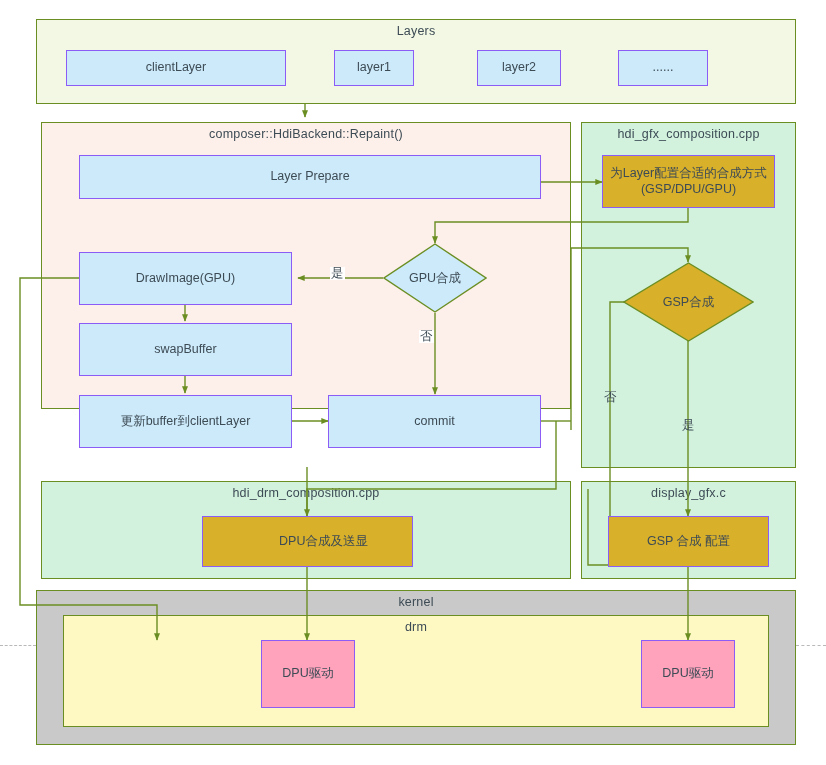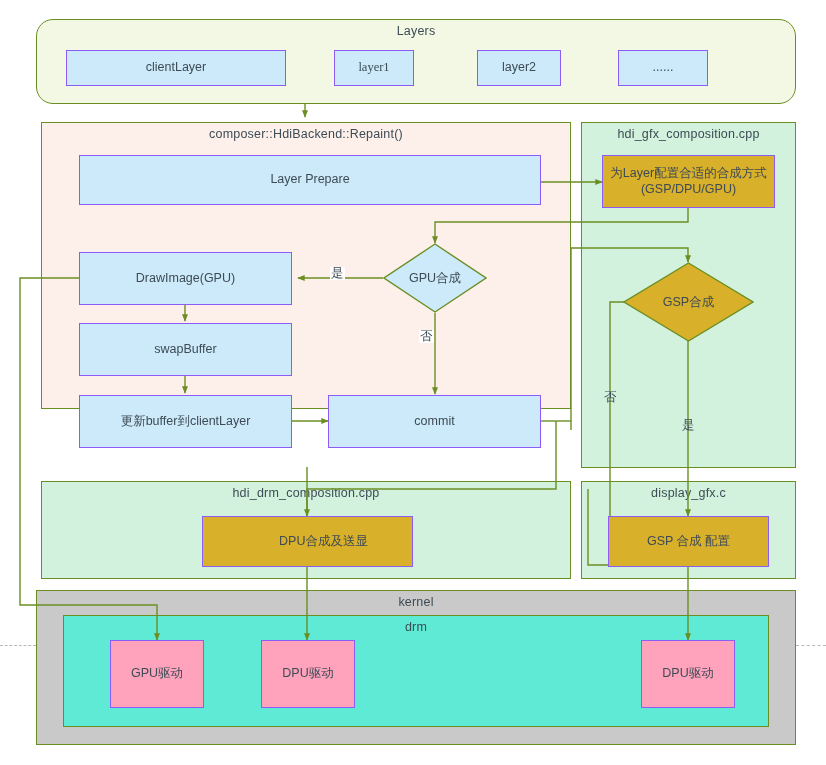--- a/index.html
+++ b/index.html
@@ -36,21 +36,21 @@
   .elv{ 
     writing-mode:vertical-rl;text-orientation:upright;
   }
   .dashed-l,.dashed-r{position:absolute;height:0;border-top:1px dashed #b9b9b9;}
 </style>
 </head>
 <body>
 
 <div id="stage">
 
-  <div class="grp" style="left:36px;top:19px;width:760px;height:85px;background:#f2f8e4;border-radius:17px;">
+  <div class="grp" style="left:36px;top:19px;width:760px;height:85px;background:#f2f8e4;">
     <div class="grp-title">Layers</div>
   </div>
 
   <div class="grp" style="left:41px;top:122px;width:530px;height:287px;background:#fdf0ea;">
     <div class="grp-title">composer::HdiBackend::Repaint()</div>
   </div>
 
   <div class="grp" style="left:581px;top:122px;width:215px;height:346px;background:#d2f2dd;">
     <div class="grp-title">hdi_gfx_composition.cpp</div>
   </div>
@@ -60,21 +60,21 @@
   </div>
 
   <div class="grp" style="left:581px;top:481px;width:215px;height:98px;background:#d2f2dd;">
     <div class="grp-title">display_gfx.c</div>
   </div>
 
   <div class="grp" style="left:36px;top:590px;width:760px;height:155px;background:#c9c9c9;">
     <div class="grp-title">kernel</div>
   </div>
 
-  <div class="grp" style="left:63px;top:615px;width:706px;height:112px;background:#5eead4;">
+  <div class="grp" style="left:63px;top:615px;width:706px;height:112px;background:#fef9c3;">
     <div class="grp-title">drm</div>
   </div>
 
   <svg id="wires" viewBox="0 0 826 765">
     <defs>
       <marker id="ah" markerWidth="9" markerHeight="9" refX="7.2" refY="4" orient="auto" markerUnits="userSpaceOnUse">
         <path d="M0.5,1 L8,4 L0.5,7 z" fill="#6b8e23"></path>
       </marker>
     </defs>
     <g fill="none" stroke="#6b8e23" stroke-width="1.4">
@@ -116,31 +116,31 @@
       <path d="M588,489 L588,565 L610,565"></path>
 
       <path d="M688,567 L688,640" marker-end="url(#ah)"></path>
 
     </g>
   </svg>
 
   <div class="node blue" style="left:66px;top:50px;width:220px;height:36px;">
     <span>clientLayer</span>
   </div>
-  <div class="node blue" style="left:334px;top:50px;width:80px;height:36px;font-family:Liberation Serif, serif;">
+  <div class="node blue" style="left:334px;top:50px;width:80px;height:36px;">
     <span>layer1</span>
   </div>
   <div class="node blue" style="left:477px;top:50px;width:84px;height:36px;">
     <span>layer2</span>
   </div>
   <div class="node blue" style="left:618px;top:50px;width:90px;height:36px;">
     <span>......</span>
   </div>
 
-  <div class="node blue" style="left:79px;top:155px;width:462px;height:50px;">
+  <div class="node blue" style="left:79px;top:155px;width:462px;height:44px;">
     <span>Layer Prepare</span>
   </div>
 
   <div class="node blue" style="left:79px;top:252px;width:213px;height:53px;">
     <span>DrawImage(GPU)</span>
   </div>
 
   <div class="node blue" style="left:79px;top:323px;width:213px;height:53px;">
     <span>swapBuffer</span>
   </div>
@@ -173,23 +173,20 @@
   </div>
 
   <div class="node gold" style="left:202px;top:516px;width:211px;height:51px;padding-left:36px;">
     <span>DPU合成及送显</span>
   </div>
 
   <div class="node gold" style="left:608px;top:516px;width:161px;height:51px;">
     <span>GSP 合成 配置</span>
   </div>
 
-  <div class="node pink" style="left:110px;top:640px;width:94px;height:68px;">
-    <span>GPU驱动</span>
-  </div>
   <div class="node pink" style="left:261px;top:640px;width:94px;height:68px;">
     <span>DPU驱动</span>
   </div>
   <div class="node pink" style="left:641px;top:640px;width:94px;height:68px;">
     <span>DPU驱动</span>
   </div>
 
   <div class="edge-label" style="left:330px;top:267px;">是</div>
   <div class="edge-label" style="left:419px;top:330px;">否</div>
   <div class="edge-label elv" style="left:602px;top:381px;">否</div>

